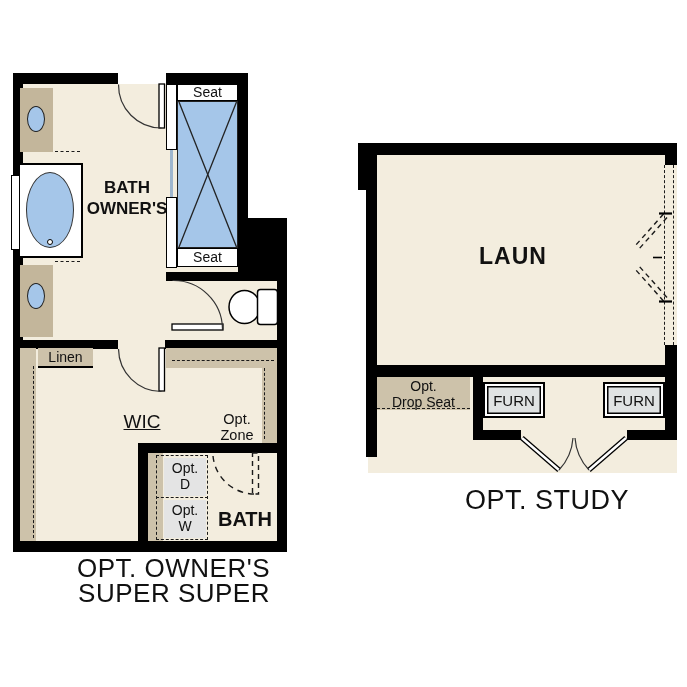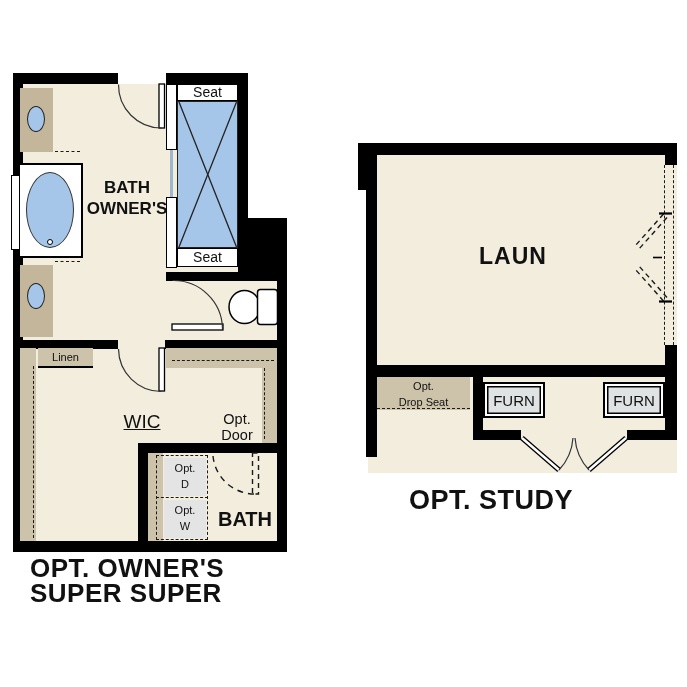--- a/index.html
+++ b/index.html
@@ -6,24 +6,24 @@
   #canvas{position:relative;width:687px;height:687px;background:#fff;overflow:hidden;
           font-family:"Liberation Sans", sans-serif;color:#111;}
   .abs{position:absolute;}
   .wall{position:absolute;background:#000;}
   .floor{position:absolute;background:#f3edde;}
   .tan{position:absolute;background:#cdc2aa;}
   .tan-dark{position:absolute;background:#c3b69b;}
   .white-box{position:absolute;background:#fff;border:2px solid #000;box-sizing:border-box;}
   .gray-box{position:absolute;background:#e4e4e4;}
   .lbl{position:absolute;text-align:center;white-space:nowrap;}
-  .lbl-sm{font-size:11px;line-height:16px;}
+  .lbl-sm{font-size:14px;line-height:16px;}
   .lbl-room{font-size:19px;line-height:21px;}
   .lbl-bold{font-weight:bold;}
-  .caption{position:absolute;text-align:left;font-weight:bold;font-size:26px;line-height:26px;letter-spacing:.5px;}
+  .caption{position:absolute;text-align:right;font-weight:normal;font-size:26px;line-height:26px;letter-spacing:.5px;}
   .sink{position:absolute;background:#a5c6e9;border:1.4px solid #222;border-radius:50%;box-sizing:border-box;}
   .dash-h{position:absolute;border-top:1.8px dashed #1a1a1a;}
   .dash-v{position:absolute;border-left:1.8px dashed #1a1a1a;}
   .dash-rect{position:absolute;border:1.6px dashed #1a1a1a;box-sizing:border-box;}
   svg{position:absolute;left:0;top:0;}
 </style>
 </head>
 <body>
 
 <div id="canvas">
@@ -93,21 +93,21 @@
       <div class="lbl-sm">W</div>
     </div>
 
     <div class="lbl lbl-bold" style="left:77px;top:178px;width:100px;font-size:17px;line-height:20.5px;">
       <div>BATH</div>
       <div>OWNER'S</div>
     </div>
     <div class="lbl lbl-room" style="left:112px;top:411px;width:60px;text-decoration:underline;">WIC</div>
     <div class="lbl" style="left:207px;top:412px;width:60px;font-size:14.5px;line-height:15.5px;">
       <div>Opt.</div>
-      <div>Door</div>
+      <div>Zone</div>
     </div>
     <div class="lbl lbl-bold" style="left:210px;top:508px;width:70px;font-size:20px;">BATH</div>
 
     <div class="caption" style="left:30px;top:555px;width:240px;">OPT. OWNER'S</div>
     <div class="caption" style="left:30px;top:580px;width:240px;">SUPER SUPER</div>
   </div>
 
   <div>
 
     <div class="floor" style="left:368px;top:143px;width:309px;height:330px;"></div>

